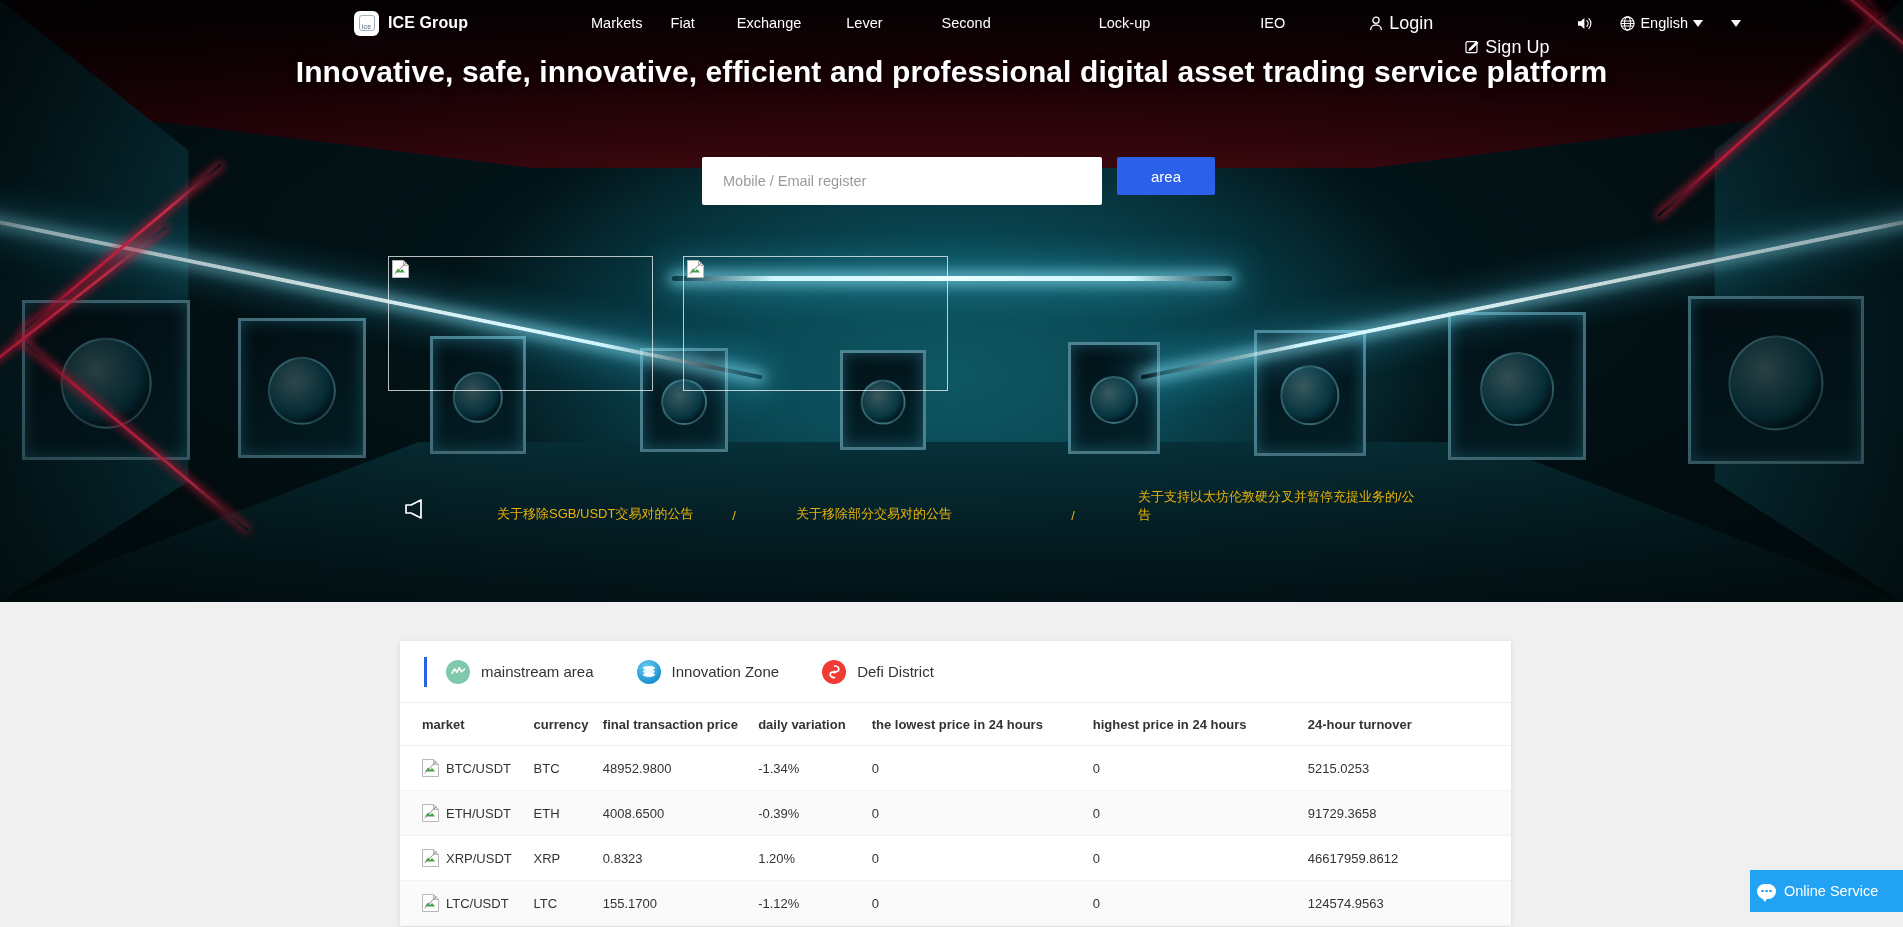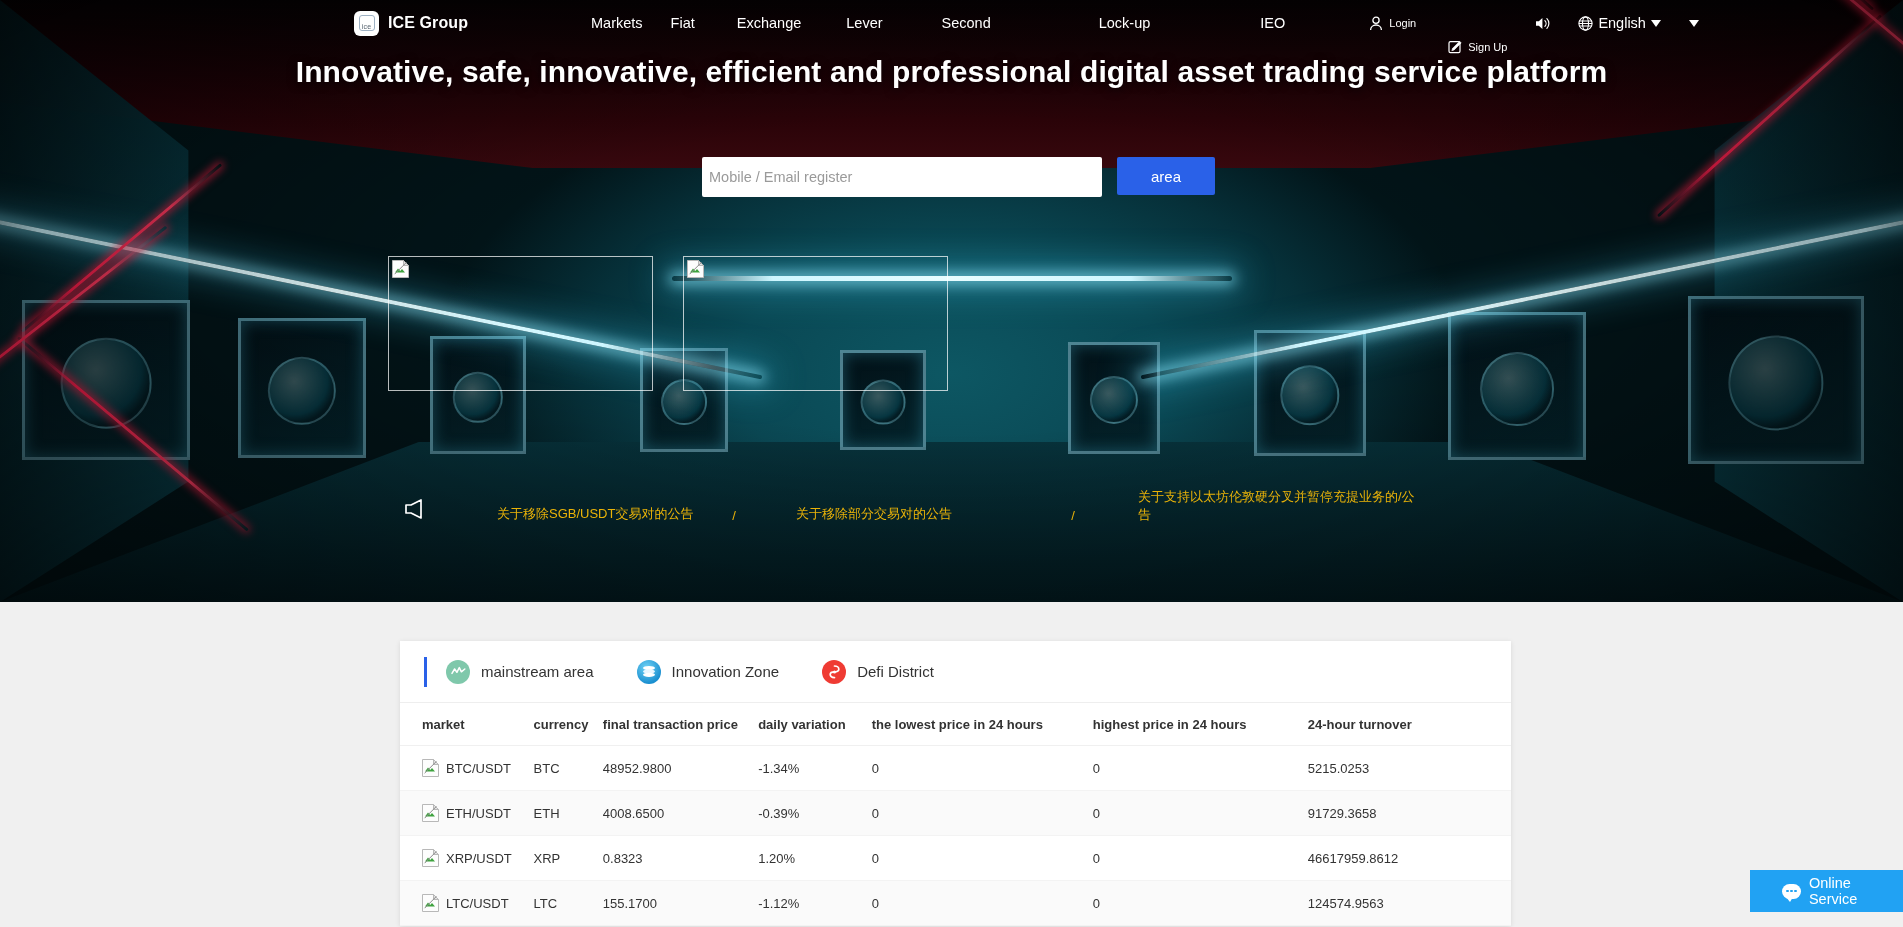--- a/index.html
+++ b/index.html
@@ -106,40 +106,40 @@
   .nav-menu { display: flex; align-items: center; margin-left: 123px; }
   .nav-item { color: #fff; font-size: 14.5px; white-space: nowrap; cursor: pointer; }
   .nav-menu .nav-item:nth-child(1) { margin-right: 28px; }
   .nav-menu .nav-item:nth-child(2) { margin-right: 42px; }
   .nav-menu .nav-item:nth-child(3) { margin-right: 45px; }
   .nav-menu .nav-item:nth-child(4) { margin-right: 59px; }
   .nav-menu .nav-item:nth-child(5) { margin-right: 108px; }
   .nav-menu .nav-item:nth-child(6) { margin-right: 110px; }
 
   .nav-right { display: flex; align-items: center; margin-left: 84px; gap: 0; }
-  .auth { display: flex; align-items: center; gap: 6px; font-size: 11px; cursor: pointer; color: #fff; justify-content: center; }
+  .auth { display: flex; align-items: center; gap: 6px; font-size: 18px; cursor: pointer; color: #fff; justify-content: center; }
   .auth + .auth { margin-left: 32px; margin-top: 48px; }
   .ic { display: inline-flex; align-items: center; justify-content: center; }
   .sound-ic { margin-left: 28px; cursor: pointer; }
   .lang { display: flex; align-items: center; gap: 5px; margin-left: 26px; cursor: pointer; font-size: 14.5px; }
   .caret { width: 0; height: 0; border-left: 5.5px solid transparent; border-right: 5.5px solid transparent; border-top: 7px solid #fff; }
   .caret-alone { margin-left: 28px; }
 
   
   .headline {
     position: absolute; top: 55px; left: 0; width: 100%;
     text-align: center; color: #fff; font-size: 30px; font-weight: 700;
     letter-spacing: .1px; z-index: 25; text-shadow: 0 2px 10px rgba(0,0,0,.7);
   }
   .reg-row {
     position: absolute; top: 157px; left: 702px; display: flex; z-index: 25;
   }
   .reg-input {
-    width: 400px; height: 40px; border: none; outline: none; border-radius: 2px;
-    background: #fff; padding: 0 7px; font-size: 14.5px; color: #333;
+    width: 400px; height: 48px; border: none; outline: none; border-radius: 2px;
+    background: #fff; padding: 0 21px; font-size: 14.5px; color: #333;
     font-family: "Liberation Sans", sans-serif;
   }
   .reg-input::placeholder { color: #9a9a9a; }
   .btn-start {
     width: 98px; height: 38px; margin-left: 15px; border: none; border-radius: 2px;
     background: #2a61e8; color: #fff; font-size: 15px; cursor: pointer;
     font-family: "Liberation Sans", sans-serif;
   }
 
   .banner-box {
@@ -198,21 +198,21 @@
   .c5 { width: 185px; }
   .c6 { width: 180px; }
   .c7 { width: 170px; }
   .pair { display: flex; align-items: center; gap: 7px; }
 
   .bi { display:inline-block; width: 17px; height: 18px; }
 
   .chat {
     position: absolute; right: 0; top: 870px; width: 153px; height: 42px;
     background: #21a2f3; color: #fff; display: flex; align-items: center;
-    gap: 8px; padding-left: 32px; font-size: 14.5px; cursor: pointer; z-index: 40;
+    gap: 8px; padding-left: 7px; font-size: 14.5px; cursor: pointer; z-index: 40;
   }
   .bubble {
     width: 19px; height: 15px; background: #fff; border-radius: 9px;
     position: relative; display: flex; align-items: center; justify-content: center; gap: 1.5px;
   }
   .bubble:after {
     content: ""; position: absolute; left: 3.5px; bottom: -3px;
     border-left: 4px solid transparent; border-right: 3px solid transparent; border-top: 5px solid #fff;
   }
   .bubble i { width: 2.4px; height: 2.4px; border-radius: 50%; background: #21a2f3; display: block; }

